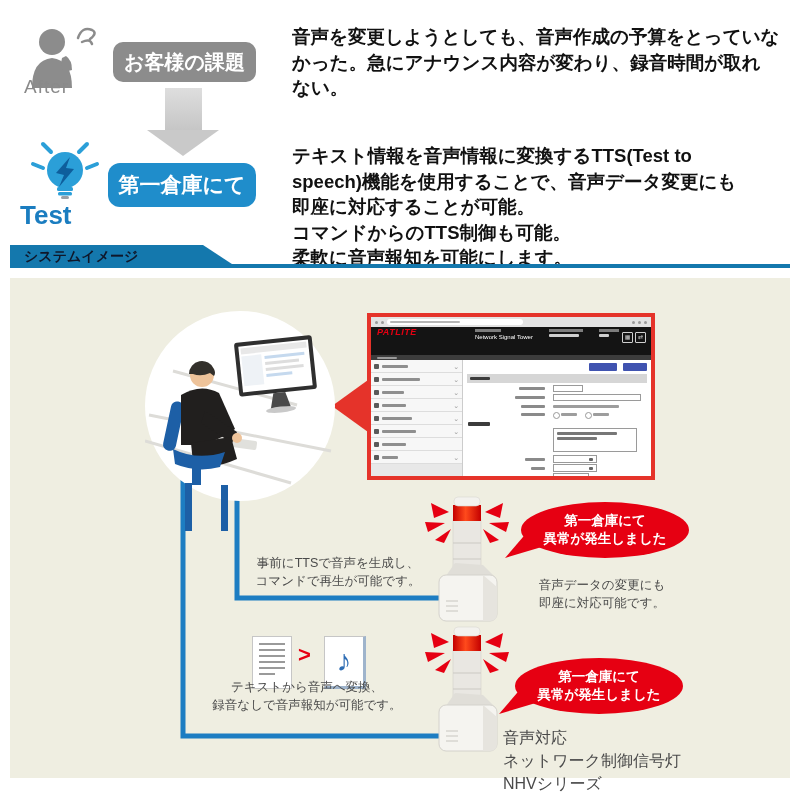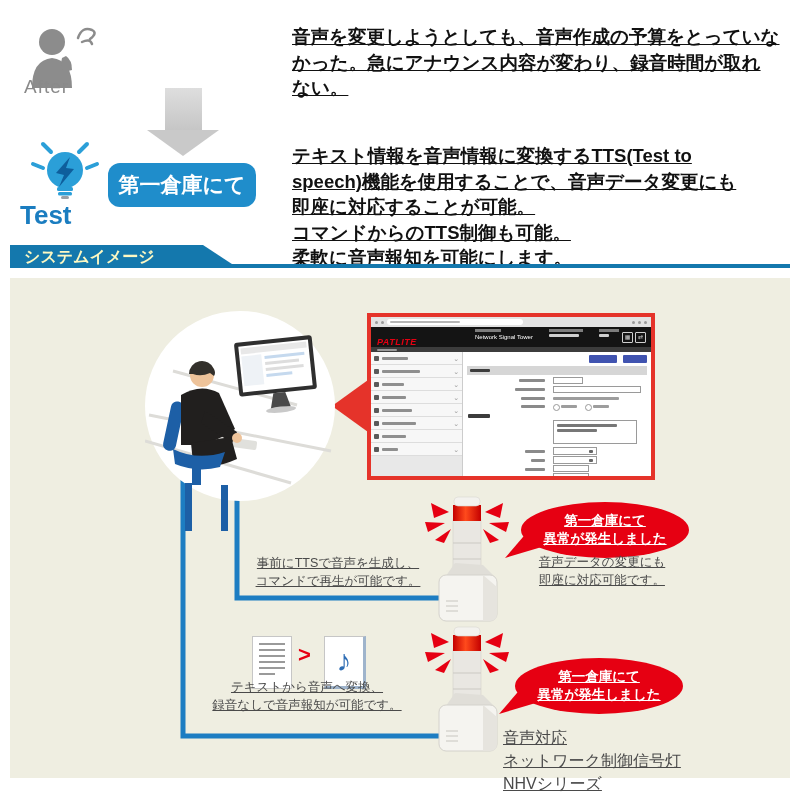--- a/index.html
+++ b/index.html
@@ -1,19 +1,19 @@
 <!DOCTYPE html>
 <html><head>
 <meta charset="utf-8">
 <style>
   html,body{margin:0;padding:0;background:#fff;}
   #canvas{position:relative;width:800px;height:800px;background:#fff;overflow:hidden;
           font-family:"Liberation Sans","DejaVu Sans",sans-serif;color:#111;}
   .abs{position:absolute;}
-  .prelines{white-space:pre-line;text-decoration:underline;}
+  .prelines{white-space:pre-line;}
 
   
   .badge{position:absolute;color:#fff;font-weight:bold;text-align:center;}
   .badge.gray{left:113px;top:42px;width:143px;height:40px;line-height:40px;
               background:#8c8c8c;border-radius:10px;font-size:20px;}
   .badge.blue{left:108px;top:163px;width:148px;height:44px;line-height:44px;
               background:#1f8dcb;border-radius:12px;font-size:21px;}
   .before-label{left:24px;top:76px;font-size:19px;color:#8a8a8a;letter-spacing:1px;}
   .after-label{left:20px;top:200px;font-size:26px;font-weight:bold;color:#1b7dc0;}
   .para{left:292px;width:505px;font-size:18.5px;font-weight:600;line-height:1.38;color:#111;}
@@ -21,35 +21,35 @@
   .arrow-shaft{position:absolute;left:18px;top:0;width:37px;height:42px;
                background:linear-gradient(#dedede,#c6c6c6);}
   .arrow-head{position:absolute;left:0;top:42px;width:0;height:0;
               border-left:36px solid transparent;border-right:36px solid transparent;
               border-top:26px solid #c9c9c9;}
 
   
   .sys-underline{left:10px;top:264px;width:780px;height:4px;background:#1478ad;}
   .sys-label{left:10px;top:245px;width:228px;height:23px;background:#1478ad;
              clip-path:polygon(0 0,calc(100% - 35px) 0,100% 100%,0 100%);
-             color:#fef9c3;font-size:16px;font-weight:bold;line-height:23px;padding-left:14px;
+             color:#0f172a;font-size:14px;font-weight:bold;line-height:23px;padding-left:14px;
              box-sizing:border-box;}
 
   
   .panel{left:10px;top:278px;width:780px;height:500px;background:#efeee1;}
   .panel-title{left:352px;top:8px;font-size:19px;font-weight:bold;color:#e5332a;}
 
   
   .shot{left:357px;top:35px;width:288px;height:167px;border:4px solid #e5332a;
         box-sizing:border-box;background:#fff;overflow:hidden;}
   .chrome{height:10px;background:#e3e3e3;display:flex;align-items:center;gap:3px;padding:0 4px;}
   .dot{width:3px;height:3px;border-radius:50%;background:#9a9a9a;}
   .urlpill{width:130px;height:6px;background:#fff;border-radius:3px;display:flex;align-items:center;padding:0 3px;}
   .sk{background:#8f8f8f;height:3px;border-radius:1px;}
-  .hdr{height:20px;background:#141414;display:flex;align-items:flex-end;position:relative;}
+  .hdr{height:28px;background:#141414;display:flex;align-items:flex-start;position:relative;}
   .logo{color:#e60012;font-weight:800;font-style:italic;font-size:9px;margin-left:6px;letter-spacing:.5px;}
   .prodwrap{position:absolute;left:104px;top:2px;}
   .prodcap{width:26px;height:3px;background:#7d7d7d;margin-bottom:2px;}
   .prodname{color:#fff;font-size:6px;line-height:7px;white-space:nowrap;}
   .hdricon{width:9px;height:9px;border:1px solid #cfcfcf;border-radius:1px;color:#cfcfcf;
            font-size:6px;line-height:8px;text-align:center;}
   .subbar{height:5px;background:#3c3c3c;display:flex;align-items:center;}
   .shot-body{display:flex;height:128px;}
   .snav{width:92px;background:#f7f7f7;border-right:1px solid #ccc;box-sizing:border-box;}
   .srow{height:12px;border-bottom:1px solid #ddd;display:flex;align-items:center;gap:3px;padding:0 3px;}
@@ -85,20 +85,21 @@
 <div id="canvas">
 
   <svg class="abs" style="left:22px;top:22px;" width="80" height="68" viewBox="0 0 80 68">
     <circle cx="30" cy="20" r="13" fill="#8c8c8c"></circle>
     <path d="M10 66 Q10 38 30 36 Q50 38 50 66 Z" fill="#8c8c8c"></path>
     <path d="M44 34 q6 4 6 14 l-8 2 q-4 -8 -2 -14 z" fill="#8c8c8c"></path>
     <path d="M56 16 q4 -12 14 -8 q6 3 -2 9" stroke="#8c8c8c" stroke-width="2.5" fill="none" stroke-linecap="round"></path>
     <path d="M60 20 q8 -4 10 2" stroke="#8c8c8c" stroke-width="2.5" fill="none" stroke-linecap="round"></path>
   </svg>
   <div class="abs before-label">After</div>
+  <div class="badge gray">お客様の課題</div>
   <div class="abs para prelines" style="top:24px;">音声を変更しようとしても、音声作成の予算をとっていな
 かった。急にアナウンス内容が変わり、録音時間が取れ
 ない。</div>
 
   <div class="abs arrow-down">
     <div class="arrow-shaft"></div>
     <div class="arrow-head"></div>
   </div>
 
   <svg class="abs" style="left:25px;top:134px;" width="80" height="70" viewBox="0 0 80 70">
@@ -318,21 +319,21 @@
 
     <div class="bubble" style="left:511px;top:224px;">
       <div class="bubble-body"></div>
       <svg class="bubble-tail" width="44" height="30" viewBox="0 0 44 30">
         <polygon points="26,0 2,28 42,16" fill="#e60012"></polygon>
       </svg>
       <div class="bubble-text prelines">第一倉庫にて
 異常が発生しました</div>
     </div>
 
-    <div class="abs caption prelines" style="left:512px;top:275px;width:160px;text-align:center;">音声データの変更にも
+    <div class="abs caption prelines" style="left:512px;top:298px;width:160px;text-align:center;">音声データの変更にも
 即座に対応可能です。</div>
 
     <div class="abs doc-icon">
       <div class="doc-line"></div>
         <div class="doc-line"></div>
         <div class="doc-line"></div>
       <div class="doc-line"></div>
         <div class="doc-line"></div>
         <div class="doc-line" style="width:60%;"></div>
     </div>

